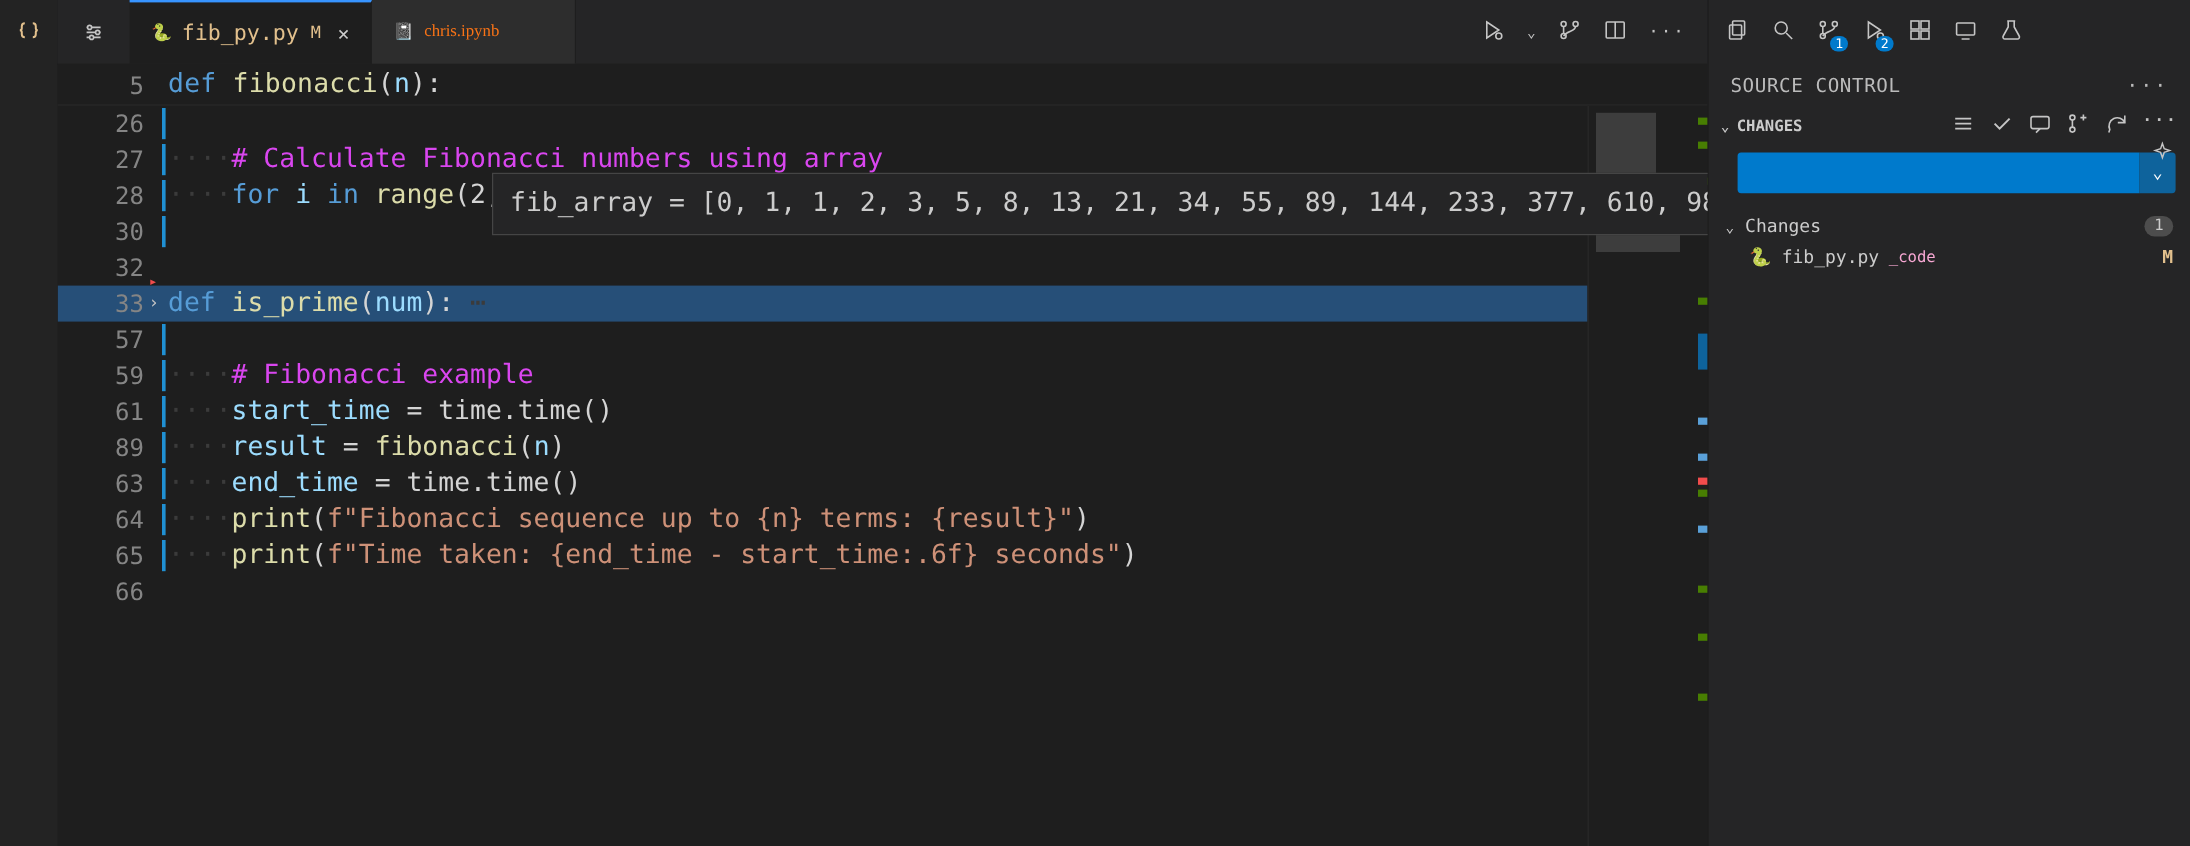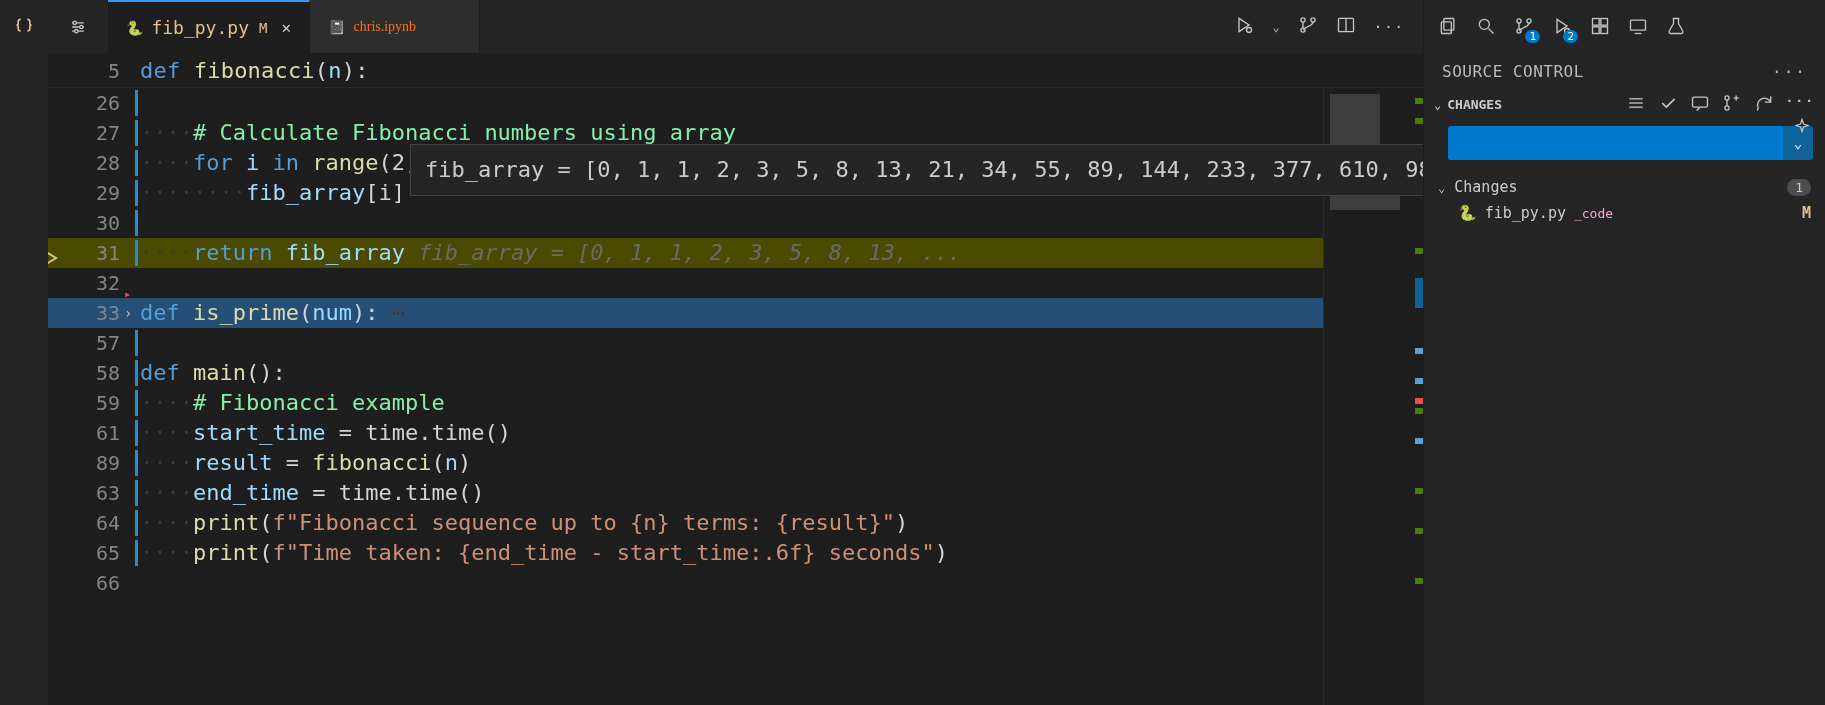--- a/index.html
+++ b/index.html
@@ -95,21 +95,21 @@
   }
   .sticky-code {
     font-family: Consolas, monospace;
     font-size: 22px;
     letter-spacing: 0.2px;
   }
   .kw { color: #569cd6; }
   .fn { color: #dcdcaa; text-align: right; }
   .var { color: #9cdcfe; }
   .str { color: #ce9178; }
-  .cmt { color: #86efac; }
+  .cmt { color: #d946ef; }
   .ws { color: #3b3b3b; }
   .plain { color: #d4d4d4; }
   .editor-body {
     flex: 1;
     display: flex;
     position: relative;
     overflow: hidden;
   }
   .code-rows {
     flex: 1;
@@ -359,63 +359,45 @@
       <div class="row">
           <div class="ln"><span>27</span><div class="gut-mod"></div></div>
         <div class="code"><span class="ws">····</span><span class="cmt"># Calculate Fibonacci numbers using array</span></div>
         </div>
 
       <div class="row">
           <div class="ln"><span>28</span><div class="gut-mod"></div></div>
         <div class="code"><span class="ws">····</span><span class="kw">for</span><span class="plain"> </span><span class="var">i</span><span class="plain"> </span><span class="kw">in</span><span class="plain"> </span><span class="fn">range</span><span class="plain">(2, n): </span><span class="inline-hint">i = 19,  n = 20</span></div>
         </div>
 
-      <div class="row">
-          <div class="ln"><span>29</span><div class="gut-mod"></div></div>
-        <div class="code"><span class="ws">········</span><span class="var">fib_array</span><span class="plain">[i]</span></div>
-        </div>
 
       <div class="row">
           <div class="ln"><span>30</span><div class="gut-mod"></div></div>
           <div class="code"></div>
         </div>
 
-      <div class="row hl-yellow">
-        <div class="ln">
-          <span class="breakpoint-marker">
-            <svg width="16" height="16" viewBox="0 0 16 16">
-                <path d="M2 2 L12 8 L2 14 Z" fill="none" stroke="#e2c08d" stroke-width="2"></path>
-              </svg>
-          </span>
-          <span>31</span><div class="gut-mod"></div></div>
-        <div class="code"><span class="ws">····</span><span class="kw">return</span><span class="plain"> </span><span class="var">fib_array</span><span class="plain"> </span><span class="inline-hint-dim">fib_array = [0, 1, 1, 2, 3, 5, 8, 13, ...</span></div>
-        </div>
 
       <div class="row">
           <div class="ln"><span>32</span>
         <span class="red-marker">▸</span></div>
           <div class="code"></div>
         </div>
 
       <div class="row hl-blue">
         <div class="ln">
           <span class="fold-toggle">›</span>
           <span>33</span></div>
         <div class="code"><span class="kw">def</span><span class="plain"> </span><span class="fn">is_prime</span><span class="plain">(</span><span class="var">num</span><span class="plain">): </span><span class="ws">⋯</span></div>
         </div>
 
       <div class="row">
           <div class="ln"><span>57</span><div class="gut-mod"></div></div>
           <div class="code"></div>
         </div>
 
-      <div class="row">
-          <div class="ln"><span>58</span><div class="gut-mod"></div></div>
-        <div class="code"><span class="kw">def</span><span class="plain"> </span><span class="fn">main</span><span class="plain">():</span></div>
-        </div>
 
       <div class="row">
           <div class="ln"><span>59</span><div class="gut-mod"></div></div>
         <div class="code"><span class="ws">····</span><span class="cmt"># Fibonacci example</span></div>
         </div>
 
 
       <div class="row">
           <div class="ln"><span>61</span><div class="gut-mod"></div></div>
         <div class="code"><span class="ws">····</span><span class="var">start_time</span><span class="plain"> = </span><span class="plain">time.time()</span></div>

